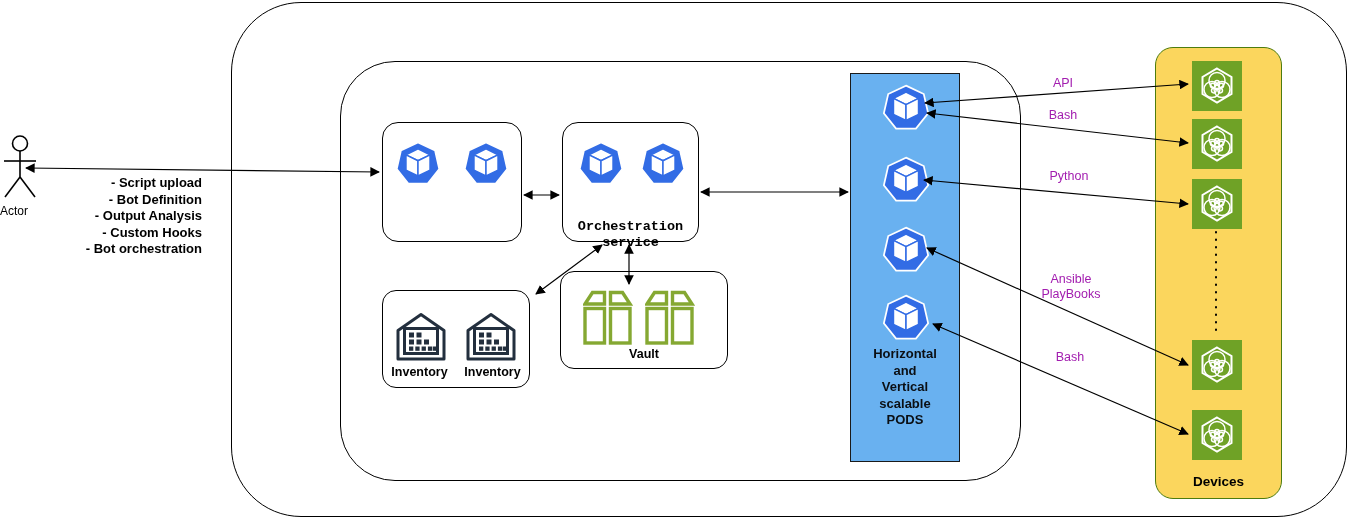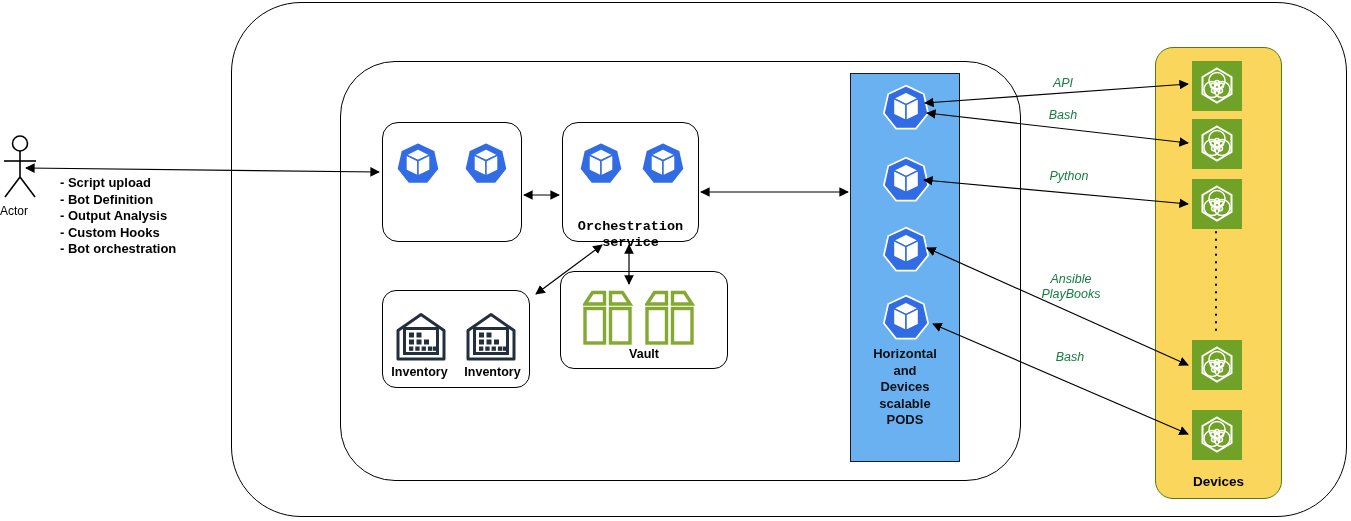--- a/index.html
+++ b/index.html
@@ -15,23 +15,23 @@
   .pods-panel { position:absolute; left:850px; top:73px; width:110px; height:389px; background:#69B1F0; border:1px solid #1a1a1a; z-index:2; }
   .pods-label { position:absolute; top:272px; left:0; right:0; text-align:center; font-weight:bold; font-size:13px; line-height:16.5px; color:#0b0f14; white-space:pre-line; }
 
   .devices-panel { position:absolute; left:1155px; top:47px; width:127px; height:452px; background:#FBD65D; border:1px solid #4d7c0f; border-radius:18px; z-index:1; }
   .devices-label { position:absolute; bottom:9px; left:0; right:0; text-align:center; font-weight:bold; font-size:13.5px; color:#000; }
 
   .icon { position:absolute; display:block; }
 
   .actor-wrap { position:absolute; left:2px; top:135px; width:36px; height:68px; z-index:3; }
   .actor-label { position:absolute; left:0px; top:204px; width:38px; text-align:left; font-size:12px; color:#000; z-index:3; }
-  .actor-notes { position:absolute; left:60px; top:175px; width:142px; text-align:left; font-weight:bold; font-size:13px; line-height:16.6px; color:#000; z-index:3; }
-
-  .edge-label { position:absolute; text-align:center; font-size:12.5px; color:#15803d; white-space:pre-line; line-height:15px; z-index:3;font-style:italic; }
+  .actor-notes { position:absolute; left:60px; top:175px; width:142px; text-align:right; font-weight:bold; font-size:13px; line-height:16.6px; color:#000; z-index:3; }
+
+  .edge-label { position:absolute; text-align:center; font-size:12.5px; color:#a21caf; white-space:pre-line; line-height:15px; z-index:3; }
   .caption { position:absolute; left:443px; top:484px; width:400px; text-align:center; font-weight:bold; font-size:13.5px; line-height:16px; color:#000; white-space:pre-line; z-index:3; }
 
   svg.connectors { position:absolute; left:0; top:0; width:1351px; height:521px; z-index:4; pointer-events:none; }
 </style>
 </head>
 <body>
 
 <div class="canvas">
 
   <div class="rounded-frame outer-frame"></div>
@@ -185,21 +185,21 @@
     <svg class="icon" style="left:31px; top:220px;" width="48" height="48" viewBox="0 0 44 44">
       <polygon points="22,1.5 38.3,9.2 42.3,26.8 31.1,40.8 12.9,40.8 1.7,26.8 5.7,9.2" fill="#326CE5" stroke="#fff" stroke-width="1.6"></polygon>
       <g stroke="#326CE5" stroke-width="1.4" fill="#fff" stroke-linejoin="round">
         <polygon points="22,7.5 33.5,13.2 22,18.9 10.5,13.2"></polygon>
         <polygon points="10.5,13.2 22,18.9 22,33.5 10.5,27.8"></polygon>
         <polygon points="33.5,13.2 22,18.9 22,33.5 33.5,27.8"></polygon>
       </g>
     </svg>
     <div class="pods-label">Horizontal
 and
-Devices
+Vertical
 scalable
 PODS</div>
   </div>
 
   <div class="devices-panel">
     <svg class="icon" style="left:36px; top:13px;" width="50" height="50" viewBox="0 0 50 50">
       <rect width="50" height="50" fill="#6FA226"></rect>
       <polygon points="25,7.5 39.5,16 39.5,33 25,41.5 10.5,33 10.5,16" fill="none" stroke="#fff" stroke-width="2"></polygon>
       <g fill="none" stroke="#fff" stroke-width="1.5">
         <circle cx="25" cy="19.5" r="8"></circle>

